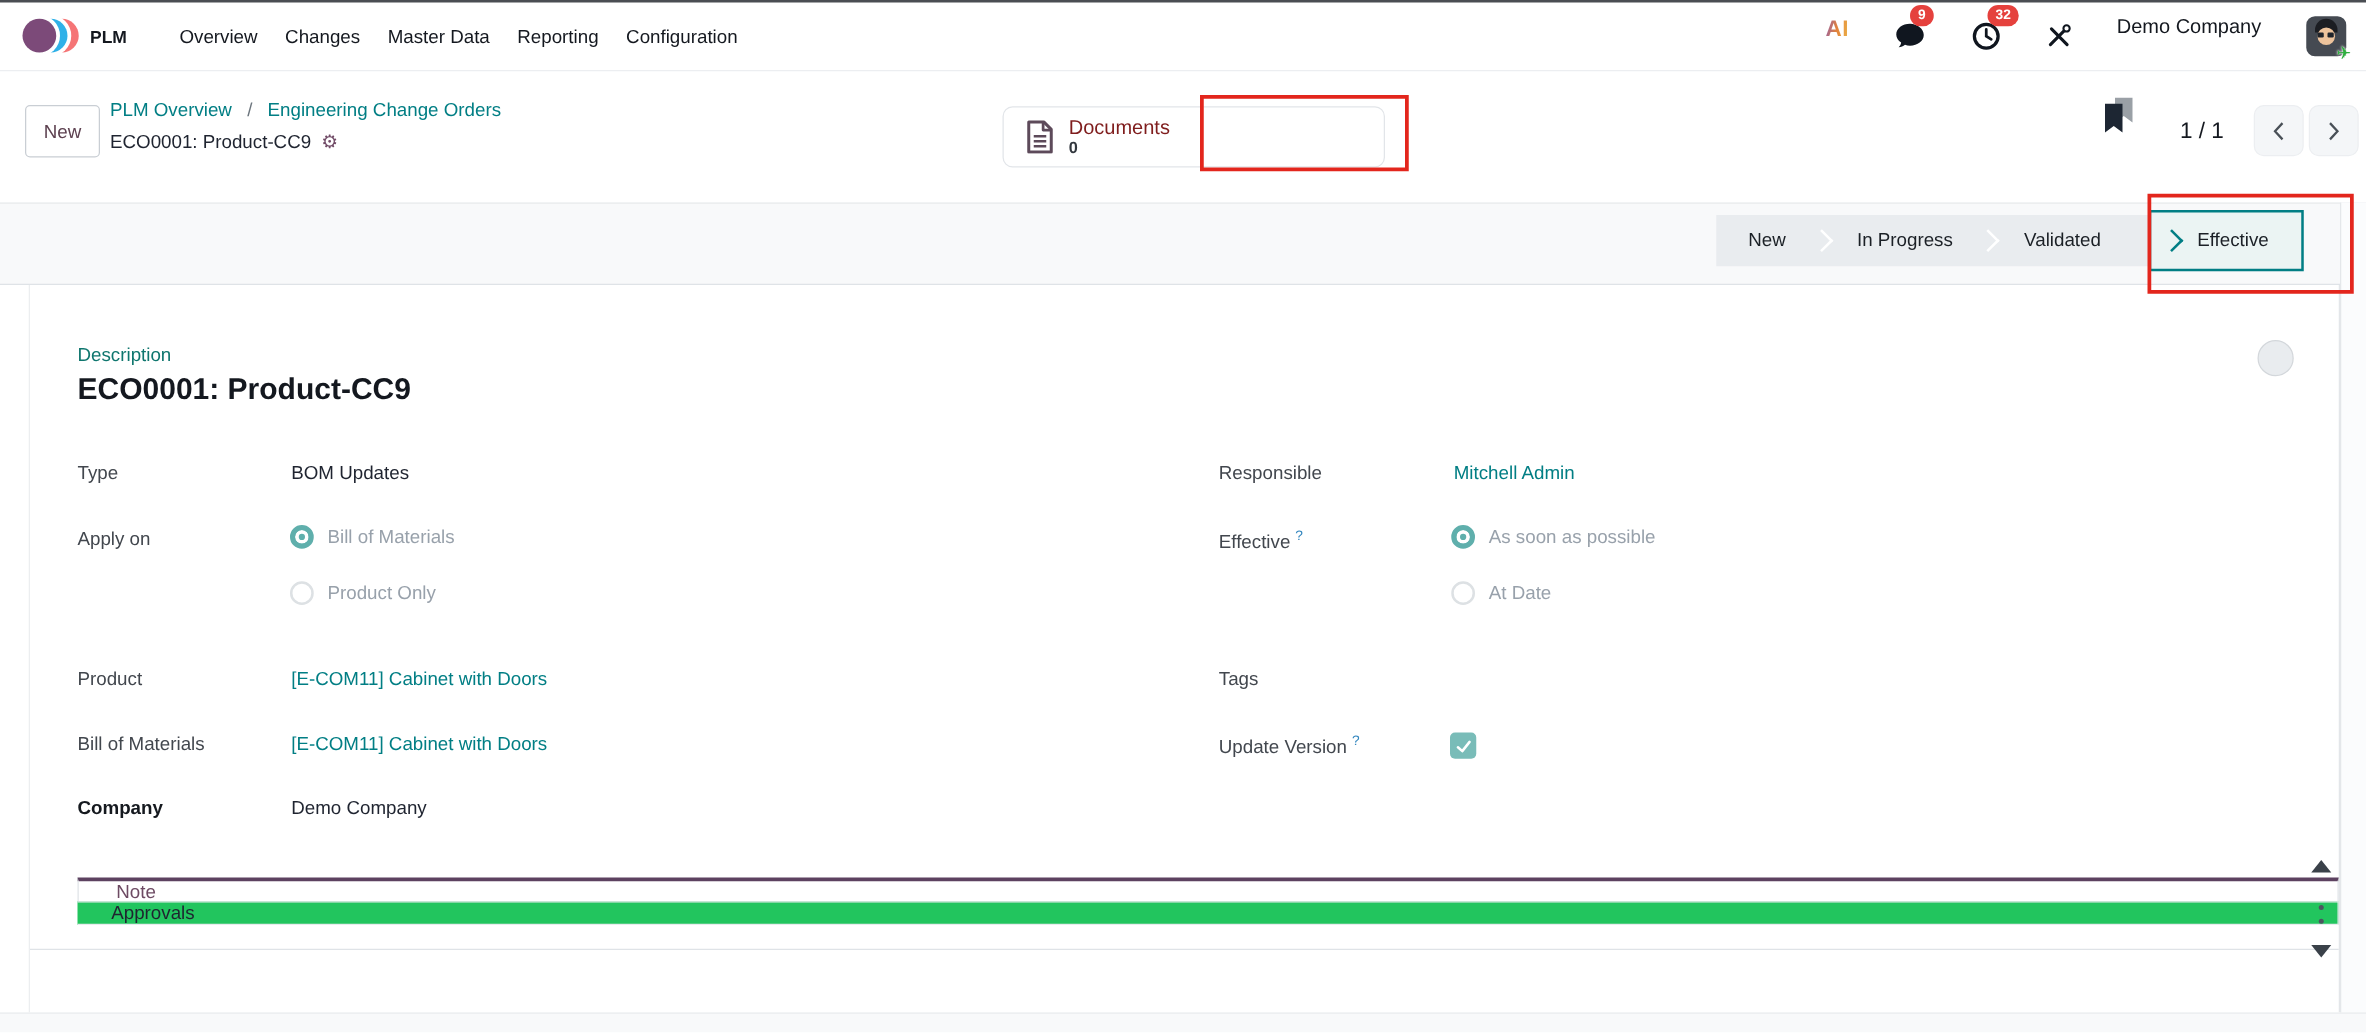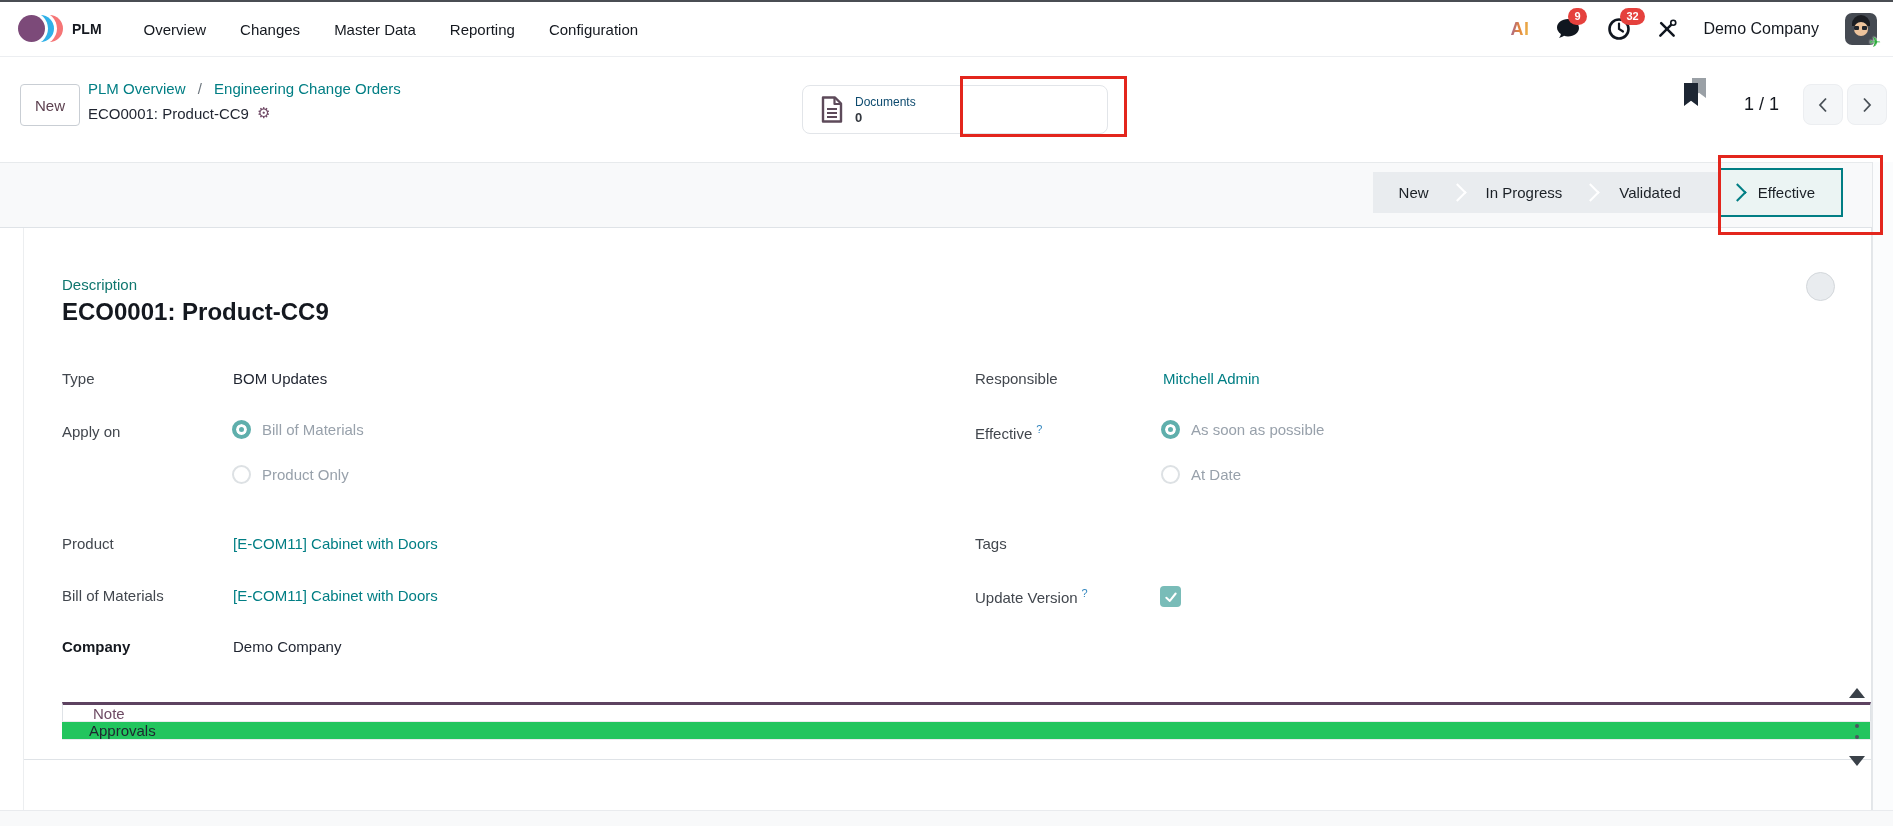--- a/index.html
+++ b/index.html
@@ -10,23 +10,23 @@
   
   .topbar { position:absolute; top:0; left:0; right:0; height:57px; background:#fff;
             border-top:2px solid #4a4e53; border-bottom:1px solid #eceef1;
             display:flex; align-items:center; padding:0 16px; }
   .logo { position:relative; width:42px; height:30px; margin:0 12px 0 2px; flex:0 0 auto; }
   .logo i { position:absolute; top:1px; width:27px; height:27px; border-radius:50%; box-shadow:0 0 0 3px #fff; }
   .logo .c1 { left:0;  background:#7c4a79; z-index:3; }
   .logo .c2 { left:9px;  background:#2fb1e8; z-index:2; }
   .logo .c3 { left:18px; background:#f57576; z-index:1; }
   .appname { font-size:14px; font-weight:700; color:#14181f; margin-right:42px; }
-  .menu { display:flex; gap:34px; font-size:15px; color:#14181f; }
+  .menu { display:flex; gap:22px; font-size:15px; color:#14181f; }
   .menu span { cursor:pointer; }
-  .tr-zone { margin-left:auto; display:flex; align-items:center; gap:26px; }
+  .tr-zone { margin-left:auto; display:flex; gap:36px; }
   .ai-logo { font-weight:800; font-size:18px; letter-spacing:.5px;
              background:linear-gradient(100deg,#8a5bb8 0%,#e2823b 45%,#edb84b 95%);
              -webkit-background-clip:text; background-clip:text; color:transparent; }
   .iconbtn { position:relative; display:flex; align-items:center; cursor:pointer; }
   .nbadge { position:absolute; top:-9px; left:13px; background:#e5413d; color:#fff; font-size:11px;
             font-weight:700; border-radius:10px; padding:3px 6px; line-height:1; min-width:12px; text-align:center; }
   .company { font-size:16px; color:#14181f; }
   .avatar { position:relative; width:32px; height:32px; border-radius:7px; background:#454a52; overflow:visible; }
   .avatar .hair { position:absolute; top:2px; left:7px; width:18px; height:11px; background:#1b1d22; border-radius:9px 9px 0 0; }
   .avatar .face { position:absolute; top:9px; left:9px; width:14px; height:14px; background:#edc39c; border-radius:50%; }
@@ -43,21 +43,21 @@
   .bc1 .lnk { color:#017e84; cursor:pointer; }
   .bc1 .sep { color:#6c757d; margin:0 8px; }
   .bc2 { position:absolute; left:88px; top:104px; font-size:15px; color:#1f2430; display:flex; align-items:center; gap:8px; }
   .gear { color:#714B67; font-size:15px; cursor:pointer; }
 
   .smartbtns { position:absolute; left:802px; top:85px; width:306px; height:49px; background:#fff;
                border:1px solid #e2e5e9; border-radius:8px; display:flex; }
   .smartbtn { flex:1; display:flex; align-items:center; gap:12px; padding:0 0 0 18px; cursor:pointer; }
   .smartbtn + .smartbtn { border-left:1px solid #e2e5e9; }
   .sb-txt { display:flex; flex-direction:column; line-height:15px; }
-  .sb-label { font-size:12px; color:#0c4a6e; }
+  .sb-label { font-size:16px; color:#7f1d1d; }
   .sb-value { font-size:13px; font-weight:700; color:#32373e; }
 
   .anno-box { position:absolute; border:3px solid #e3261d; background:transparent; z-index:20; }
   .anno-revision { left:960px; top:76px; width:167px; height:61px; }
   .anno-effective { left:1718px; top:155px; width:165px; height:80px; }
 
   .bookmark { position:absolute; left:1683px; top:78px; cursor:pointer; }
   .pager-txt { position:absolute; left:1744px; top:94px; font-size:18px; color:#14181f; }
   .pager-btns { position:absolute; left:1803px; top:84px; display:flex; gap:4px; }
   .pager-btn { width:40px; height:41px; background:#f4f6f8; border:1px solid #eceef1; border-radius:8px;

